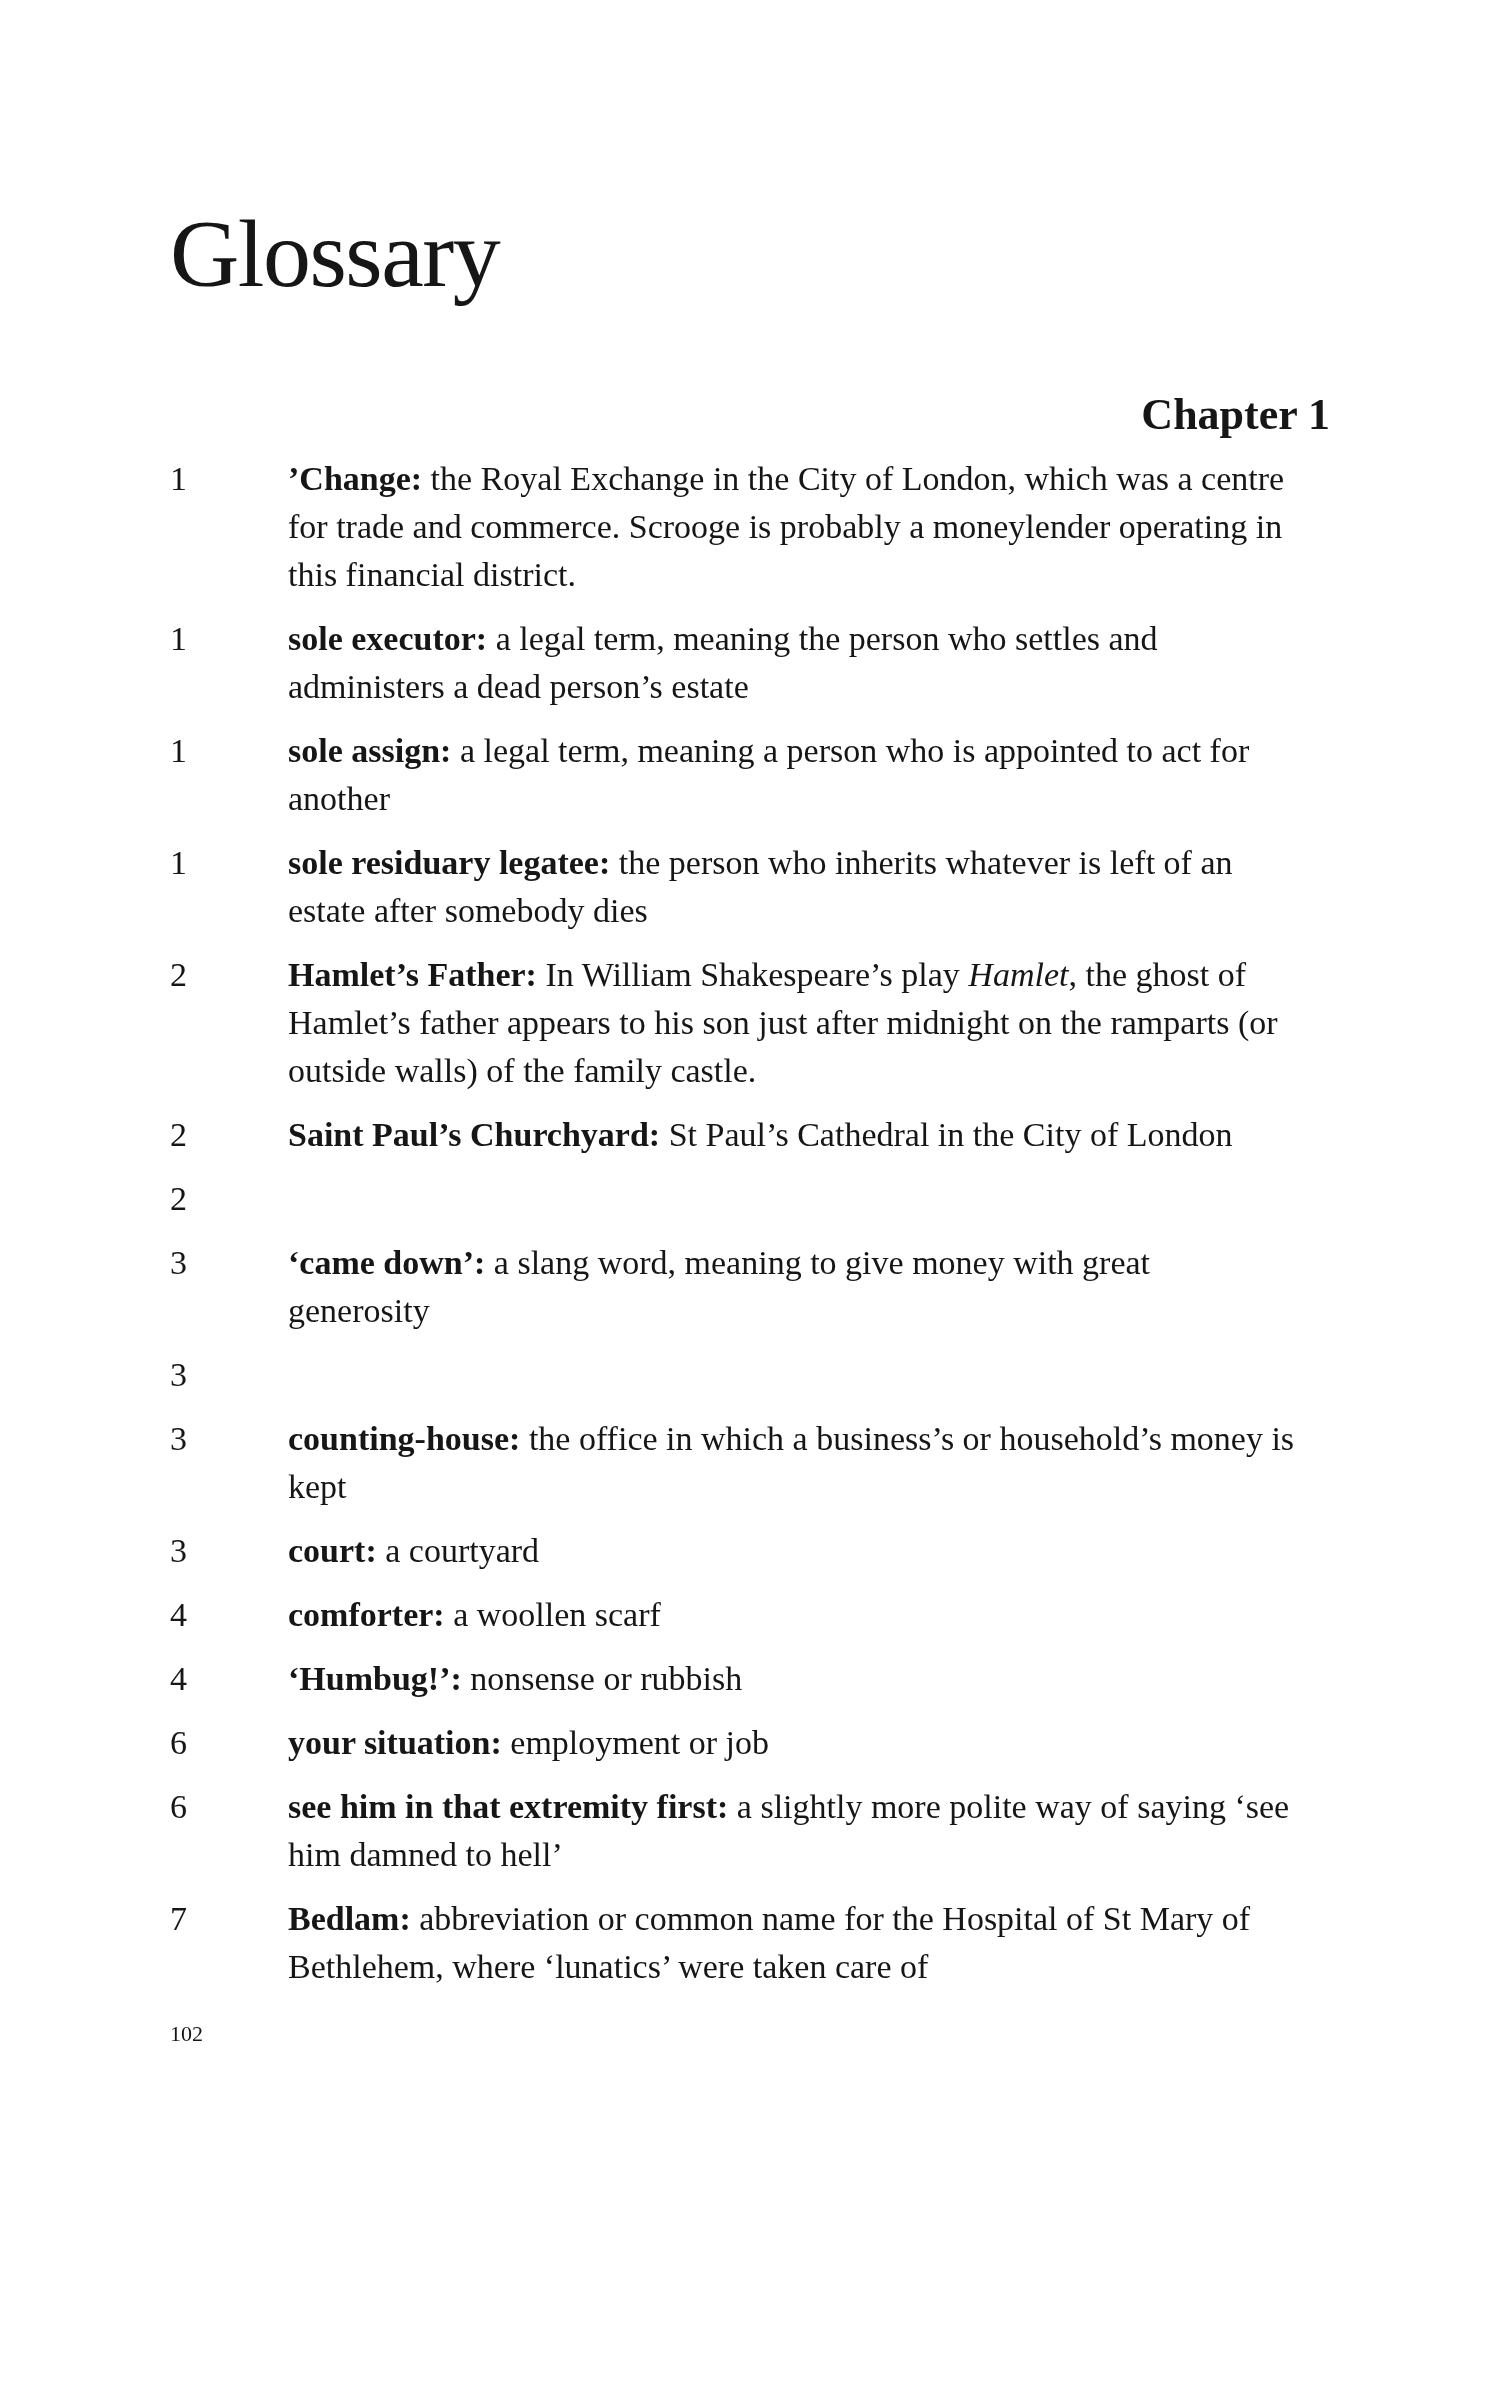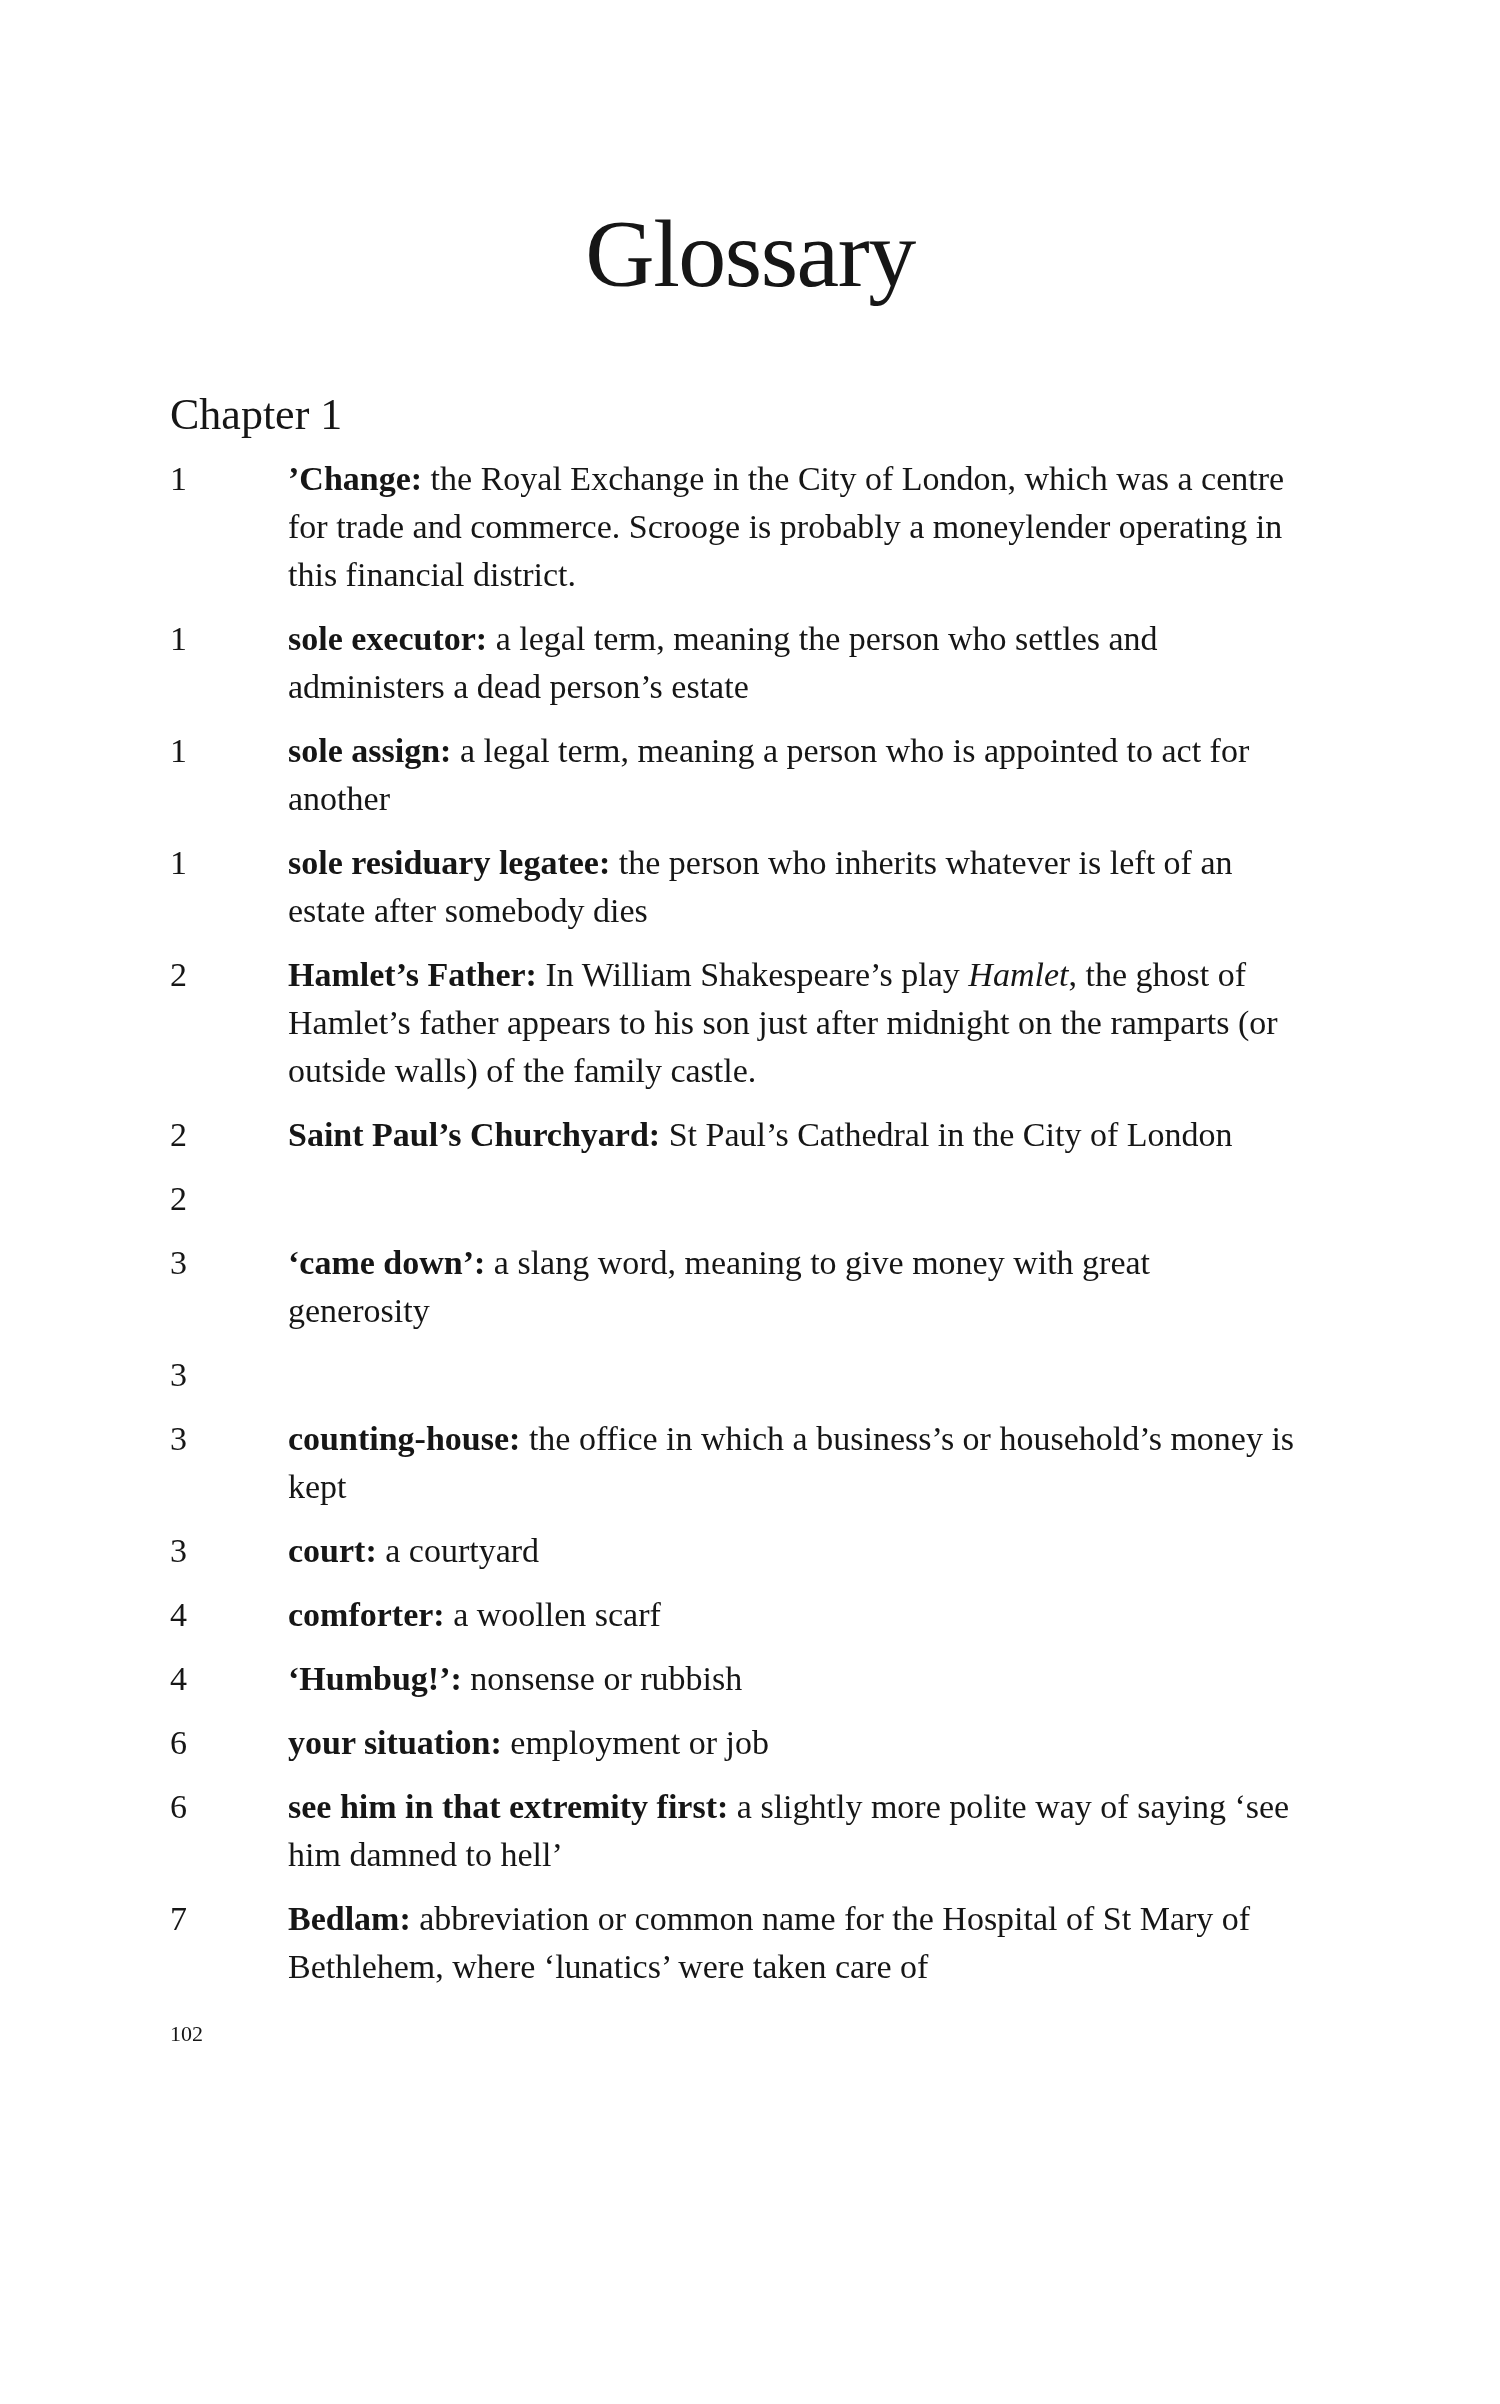--- a/index.html
+++ b/index.html
@@ -17,27 +17,27 @@
     left: 170px;
     top: 0;
     width: 1160px;
   }
   .title {
     margin: 206px 0 0 0;
     font-size: 96px;
     line-height: 96px;
     font-weight: 400;
     letter-spacing: -1.5px;
-    text-align: center;
   }
   .chapter {
     margin: 91px 0 0 0;
     font-size: 44px;
     line-height: 44px;
-    font-weight: 400;
+    font-weight: 700;
+    text-align: right;
   }
   .entries { margin-top: 18px; }
   .entry {
     display: flex;
     align-items: flex-start;
     margin: 0 0 16px 0;
     font-size: 34px;
     line-height: 48px;
   }
   .entry .ref { flex: 0 0 118px; width: 118px; }

